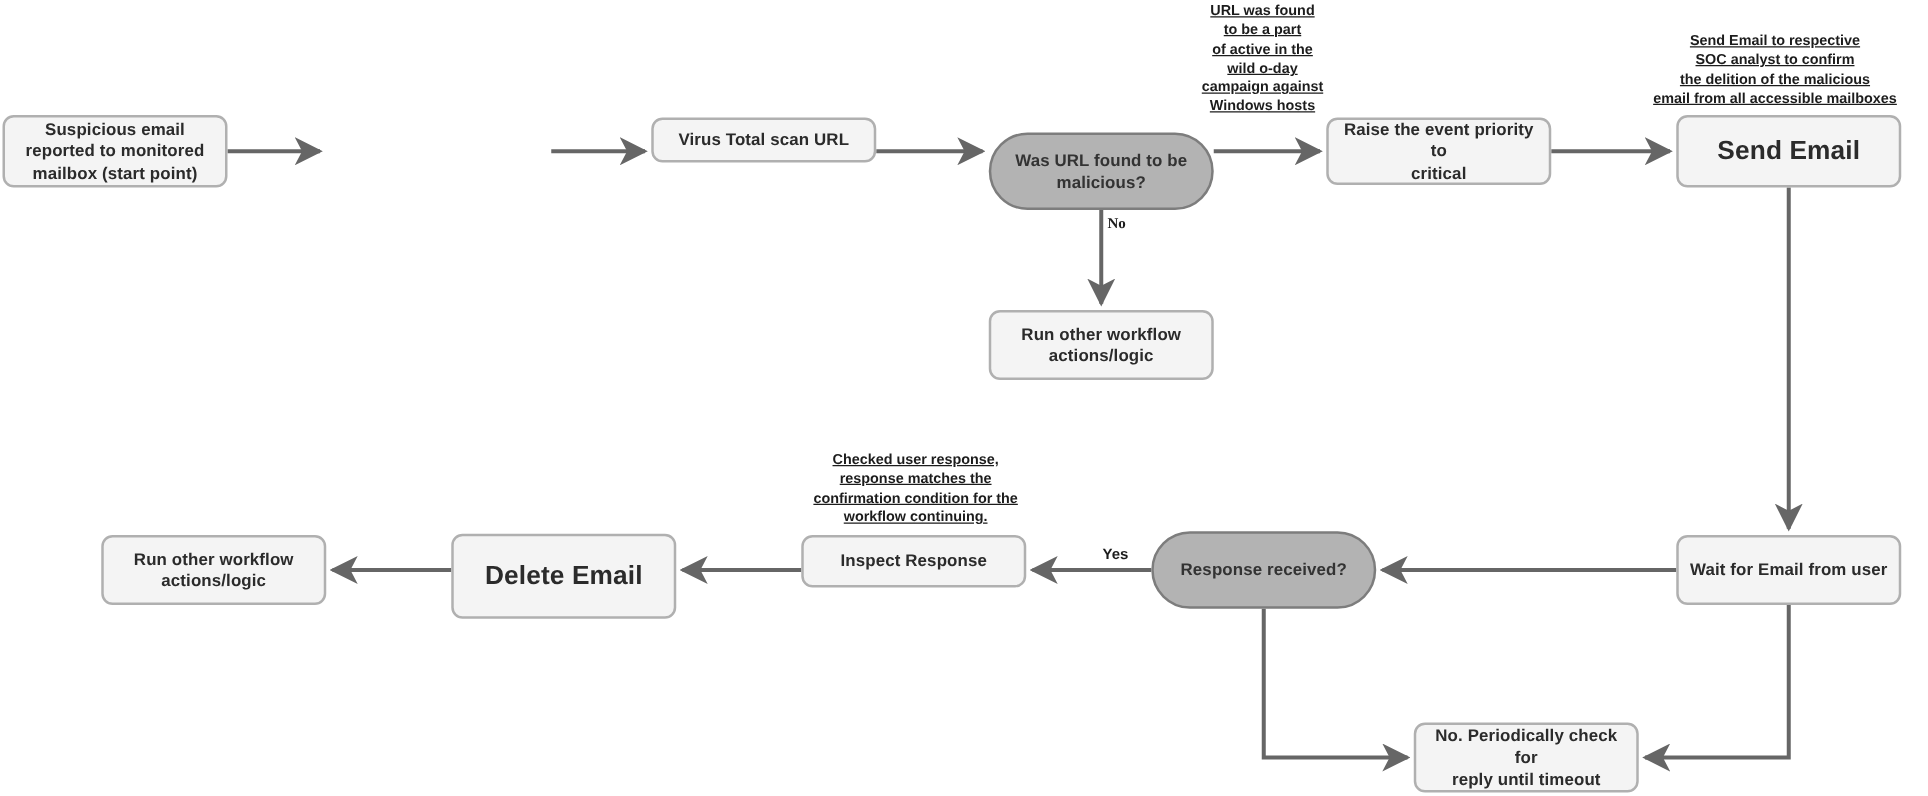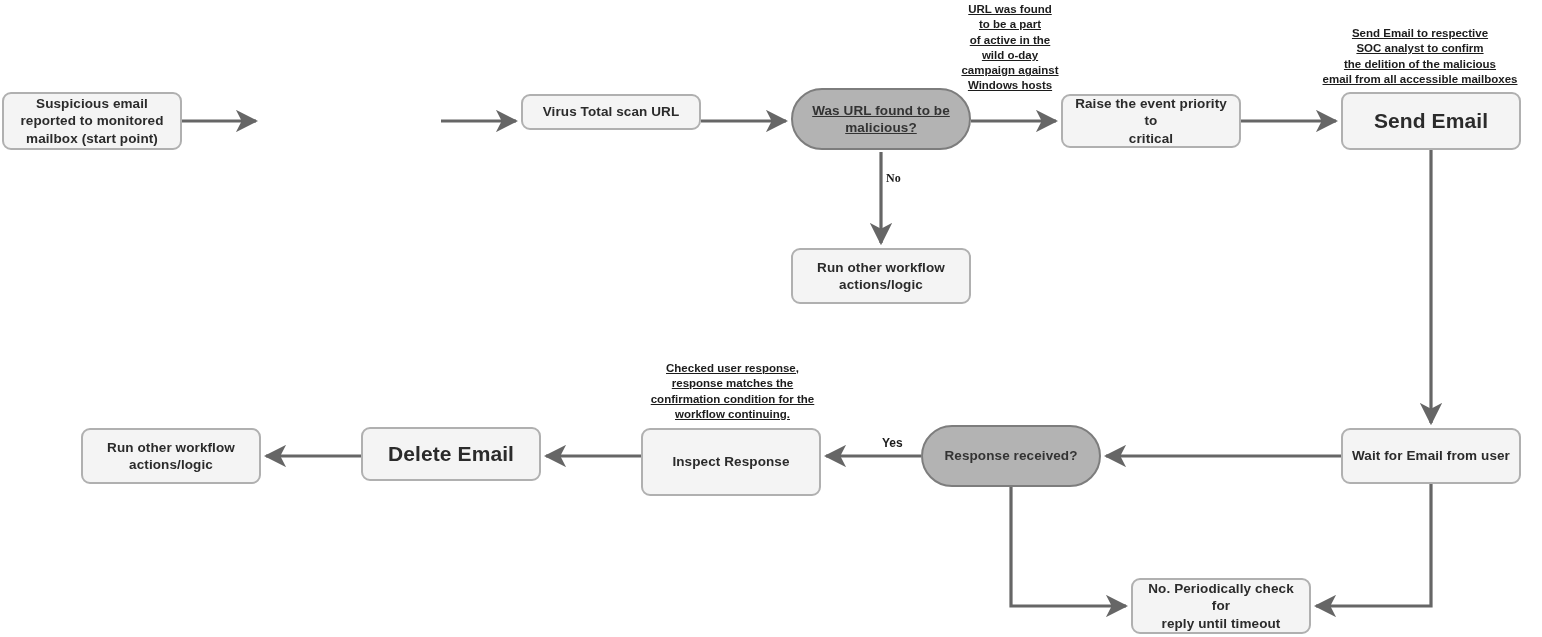--- a/index.html
+++ b/index.html
@@ -109,21 +109,21 @@
     <span class="node-text">Suspicious email
 reported to monitored
 mailbox (start point)</span>
   </div>
 
 
   <div class="node" style="left:521px; top:94px; width:180px; height:36px;">
     <span class="node-text">Virus Total scan URL</span>
   </div>
 
-  <div class="node decision" style="left:791px; top:88px; width:180px; height:62px;text-decoration:underline;">
+  <div class="node decision" style="left:791px; top:106px; width:180px; height:62px;">
     <span class="node-text">Was URL found to be
 malicious?</span>
   </div>
 
   <div class="node big" style="left:1341px; top:92px; width:180px; height:58px;">
     <span class="node-text">Send Email</span>
   </div>
 
   <div class="node" style="left:1061px; top:94px; width:180px; height:54px;">
     <span class="node-text">Raise the event priority to
@@ -133,25 +133,25 @@
   <div class="node" style="left:791px; top:248px; width:180px; height:56px;">
     <span class="node-text">Run other workflow
 actions/logic</span>
   </div>
 
   <div class="node" style="left:81px; top:428px; width:180px; height:56px;">
     <span class="node-text">Run other workflow
 actions/logic</span>
   </div>
 
-  <div class="node big" style="left:361px; top:427px; width:180px; height:54px;">
+  <div class="node big" style="left:361px; top:427px; width:180px; height:68px;">
     <span class="node-text">Delete Email</span>
   </div>
 
-  <div class="node" style="left:641px; top:428px; width:180px; height:68px;text-align:center;">
+  <div class="node" style="left:641px; top:428px; width:180px; height:42px;text-align:center;">
     <span class="node-text">Inspect Response</span>
   </div>
 
   <div class="node decision" style="left:921px; top:425px; width:180px; height:62px;">
     <span class="node-text">Response received?</span>
   </div>
 
   <div class="node" style="left:1341px; top:428px; width:180px; height:56px;">
     <span class="node-text">Wait for Email from user</span>
   </div>

